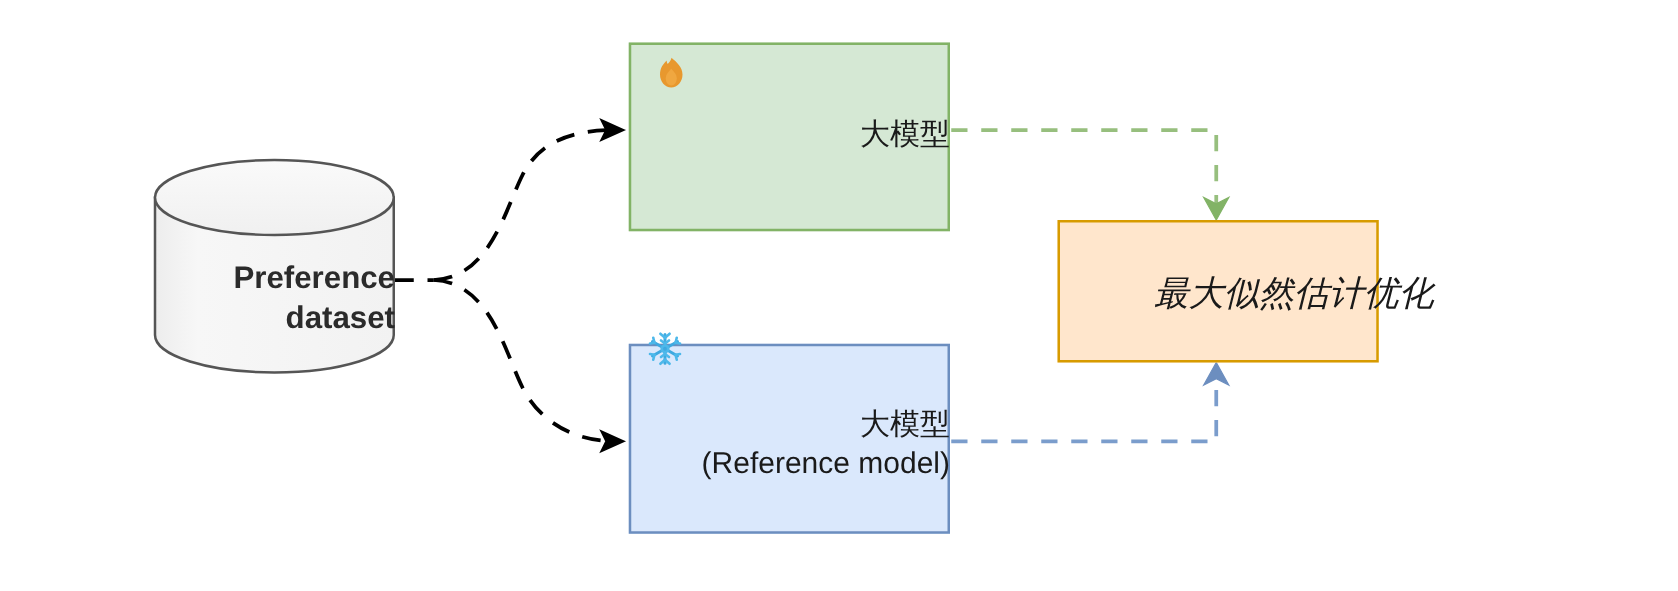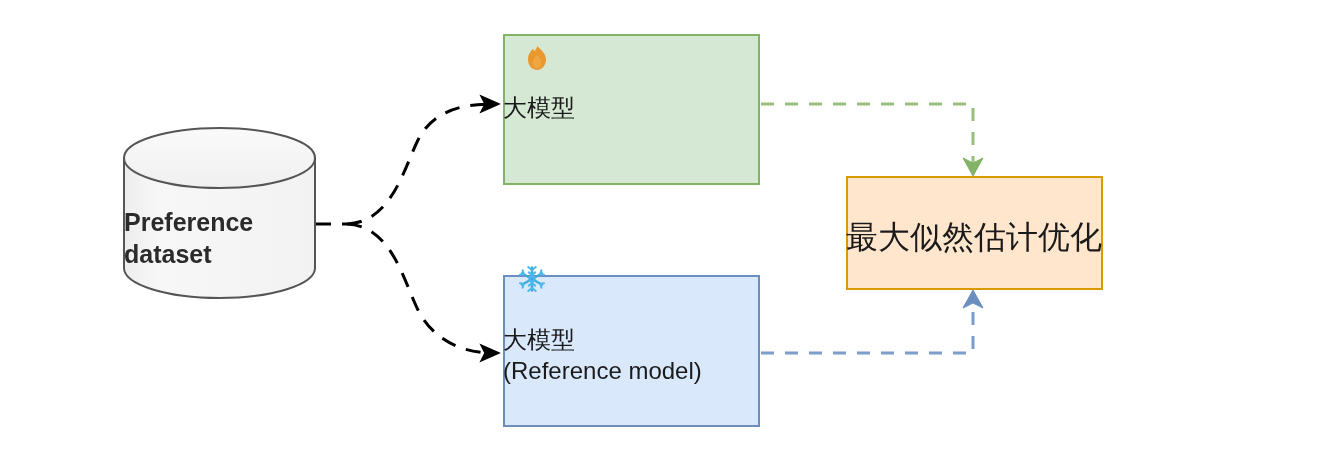--- a/index.html
+++ b/index.html
@@ -19,21 +19,21 @@
   }
   .layer {
     position: absolute;
     left: 0;
     top: 0;
     width: 1342px;
     height: 473px;
   }
   .node-text {
     position: absolute;
-    text-align: left;
+    text-align: right;
     color: #1a1a1a;
     white-space: pre;
     line-height: 1.28;
     pointer-events: none;
   }
 
   
   #db-label {
     left: 124px;
     top: 206px;
@@ -87,21 +87,22 @@
     width: 257px;
     height: 114px;
     background: #ffe6cc;
     border: 2px solid #d79b00;
     box-sizing: border-box;
   }
   #orange-label {
     left: 846px;
     top: 217px;
     width: 301px;
-    font-size: 32px;
+    font-size: 28px;
+    font-style: italic;
   }
 
   .emoji-icon {
     position: absolute;
     line-height: 1;
   }
   #fire-icon { left: 526px; top: 45px; }
   #snow-icon { left: 518px; top: 265px; }
 </style>
 </head>

